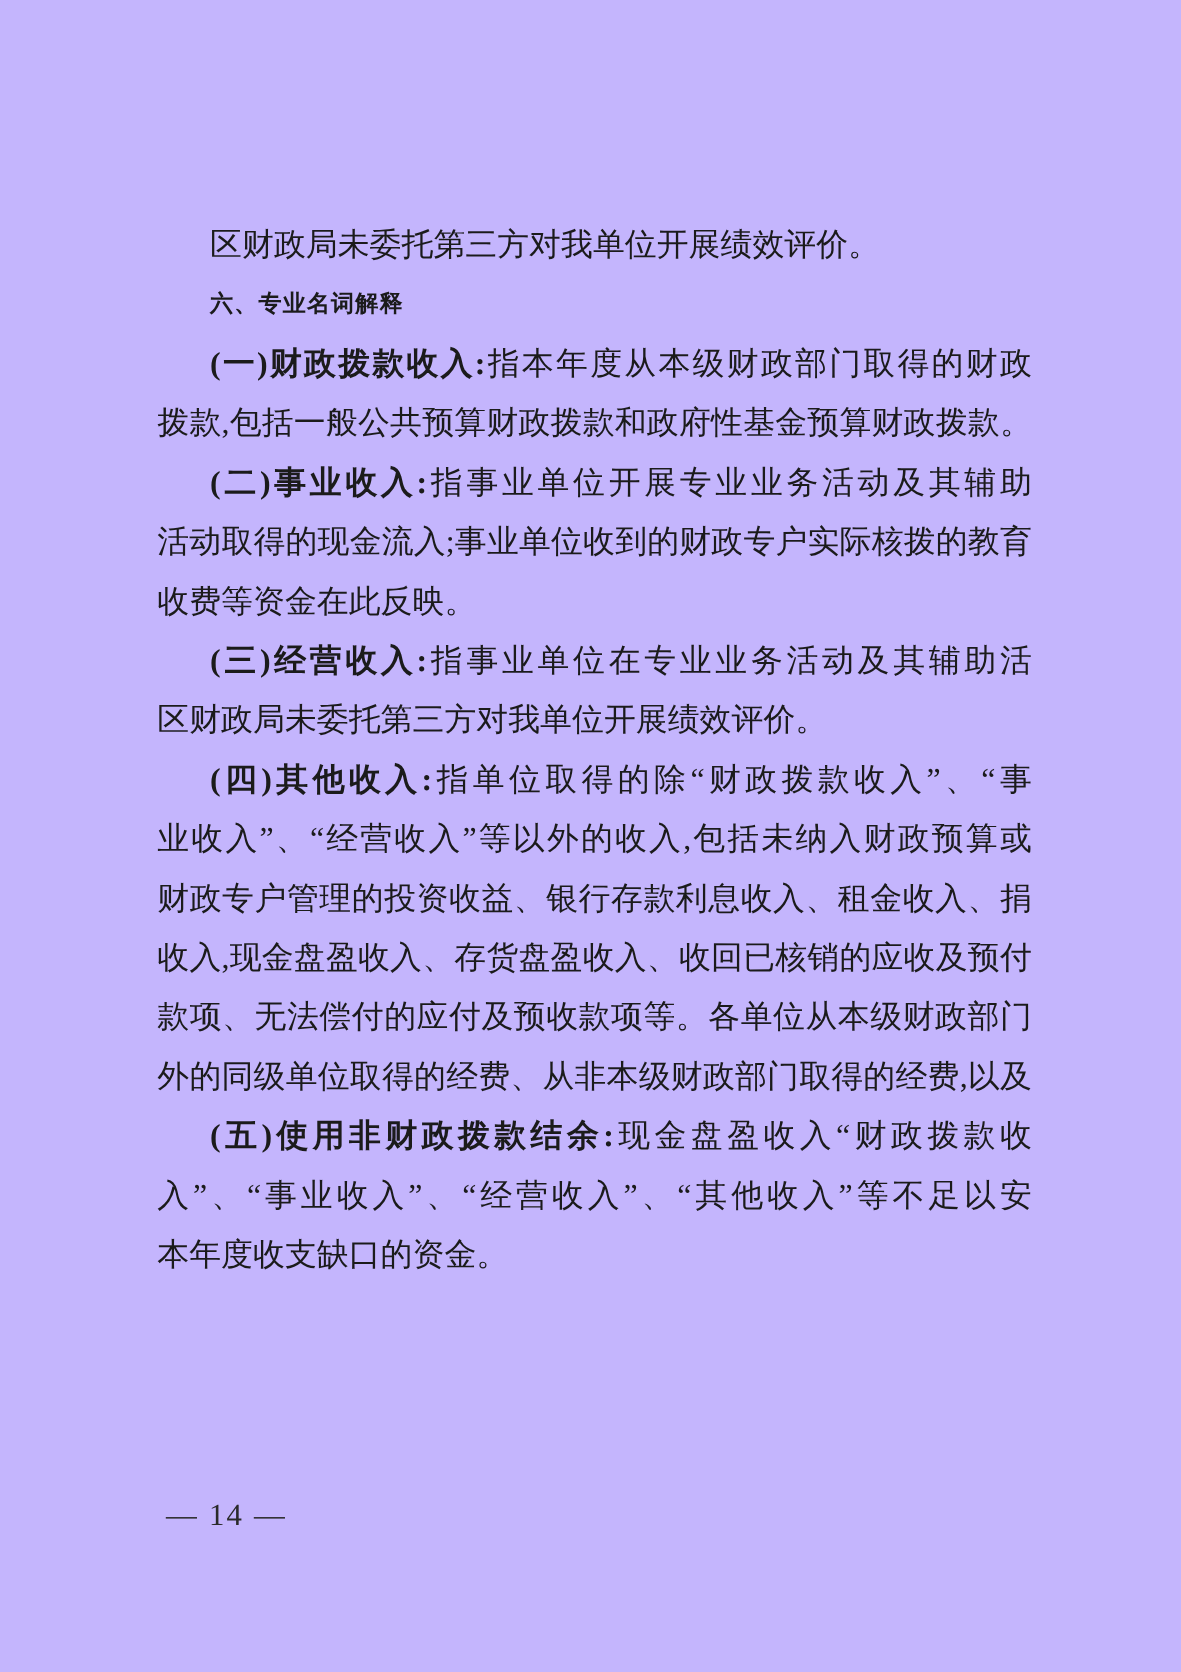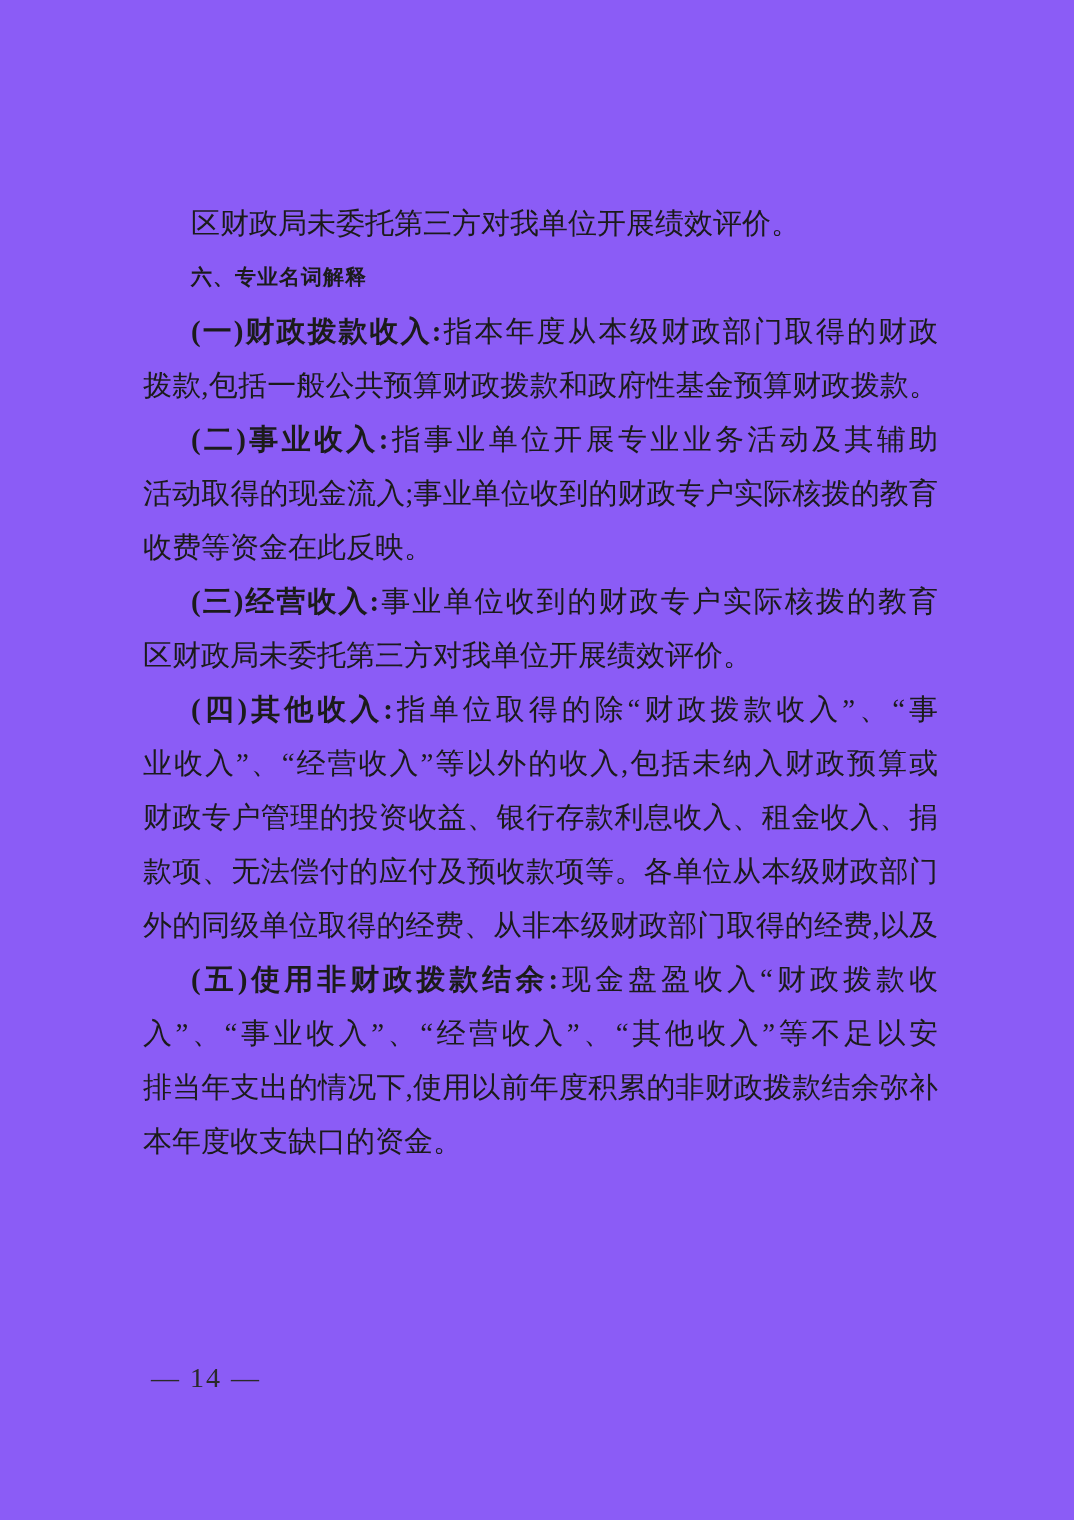--- a/index.html
+++ b/index.html
@@ -5,21 +5,21 @@
   html, body {
     margin: 0;
     padding: 0;
     background: #e8e8e8;
   }
   .page {
     position: relative;
     width: 1074px;
     height: 1520px;
     margin: 0 auto;
-    background: #8b5cf6;
+    background: #c4b5fd;
     overflow: hidden;
   }
   .text-block {
     position: absolute;
     left: 143px;
     top: 196px;
     width: 795px;
     font-family: "Liberation Serif", "DejaVu Serif", serif;
     font-size: 29px;
     line-height: 54px;
@@ -66,26 +66,26 @@
 
 <div class="page">
   <div class="text-block" id="body-lines">
       <div class="line indent"><span class="plain">区财政局未委托第三方对我单位开展绩效评价。</span></div>
       <div class="line indent heading"><span class="term">六、专业名词解释</span></div>
       <div class="line full indent"><span class="term">(一)财政拨款收入:</span><span class="plain">指本年度从本级财政部门取得的财政</span></div>
       <div class="line full"><span class="plain">拨款,包括一般公共预算财政拨款和政府性基金预算财政拨款。</span></div>
       <div class="line full indent"><span class="term">(二)事业收入:</span><span class="plain">指事业单位开展专业业务活动及其辅助</span></div>
       <div class="line full"><span class="plain">活动取得的现金流入;事业单位收到的财政专户实际核拨的教育</span></div>
       <div class="line"><span class="plain">收费等资金在此反映。</span></div>
-      <div class="line full indent"><span class="term">(三)经营收入:</span><span class="plain">事业单位收到的财政专户实际核拨的教育</span></div>
+      <div class="line full indent"><span class="term">(三)经营收入:</span><span class="plain">指事业单位在专业业务活动及其辅助活</span></div>
       <div class="line"><span class="plain">区财政局未委托第三方对我单位开展绩效评价。</span></div>
       <div class="line full indent"><span class="term">(四)其他收入:</span><span class="plain">指单位取得的除“财政拨款收入”、“事</span></div>
       <div class="line full"><span class="plain">业收入”、“经营收入”等以外的收入,包括未纳入财政预算或</span></div>
       <div class="line full"><span class="plain">财政专户管理的投资收益、银行存款利息收入、租金收入、捐赠</span></div>
+      <div class="line full"><span class="plain">收入,现金盘盈收入、存货盘盈收入、收回已核销的应收及预付</span></div>
       <div class="line full"><span class="plain">款项、无法偿付的应付及预收款项等。各单位从本级财政部门以</span></div>
       <div class="line full"><span class="plain">外的同级单位取得的经费、从非本级财政部门取得的经费,以及</span></div>
       <div class="line full indent"><span class="term">(五)使用非财政拨款结余:</span><span class="plain">现金盘盈收入“财政拨款收</span></div>
       <div class="line full"><span class="plain">入”、“事业收入”、“经营收入”、“其他收入”等不足以安</span></div>
-      <div class="line full"><span class="plain">排当年支出的情况下,使用以前年度积累的非财政拨款结余弥补</span></div>
       <div class="line"><span class="plain">本年度收支缺口的资金。</span></div>
     </div>
   <div class="footer">— 14 —</div>
 </div>
 
 </body></html>

